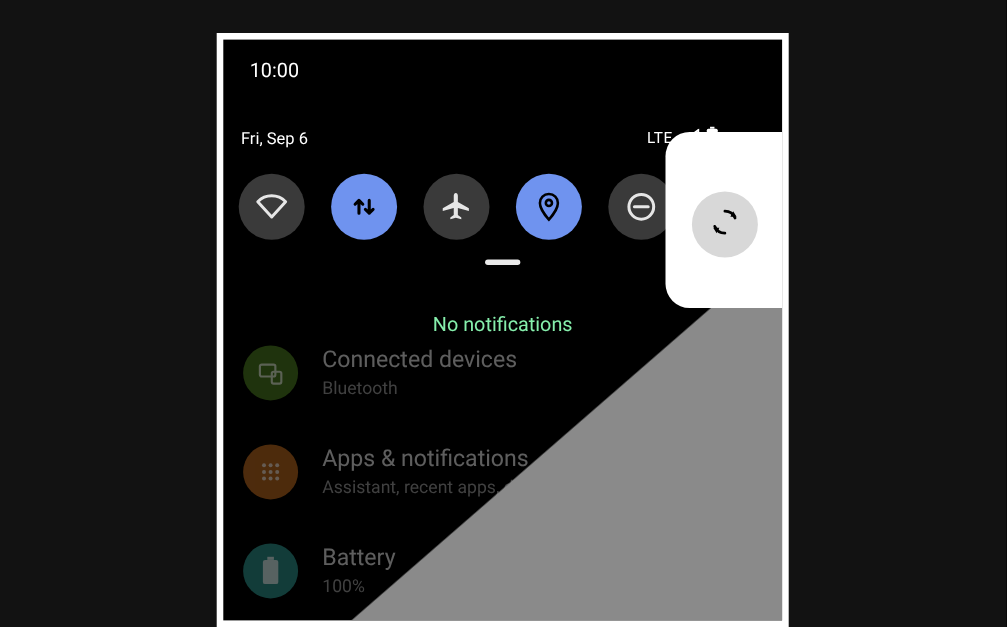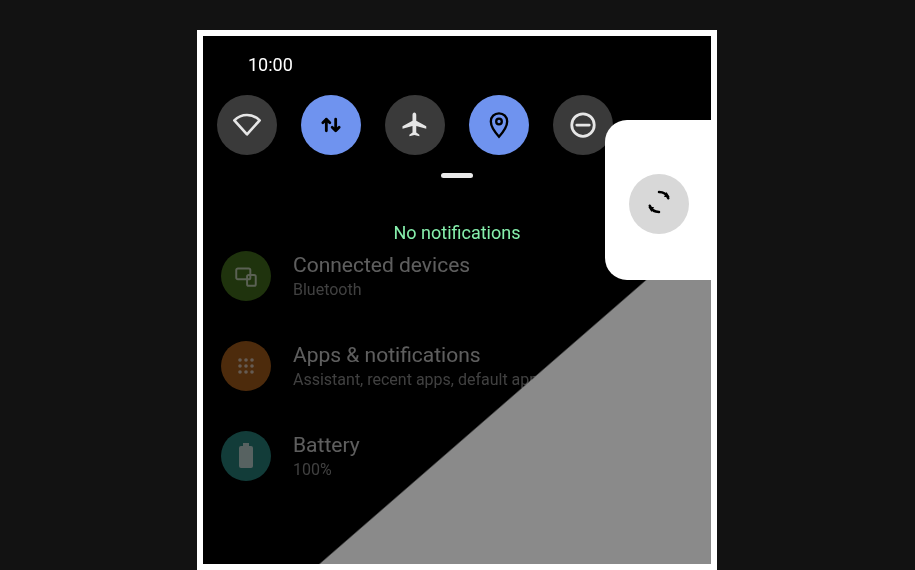--- a/index.html
+++ b/index.html
@@ -40,22 +40,21 @@
     );
     pointer-events: none;
     z-index: 2;
   }
   .status-bar {
     position: relative;
     z-index: 3;
     color: #fff;
     font-size: 18px;
     font-weight: 400;
-    padding: 18px 16px 6px 8px;
-    margin-left: 37px;
+    padding: 18px 16px 6px 24px;
   }
   .qs-header {
     position: relative;
     z-index: 3;
     display: flex;
     align-items: center;
     justify-content: space-between;
     color: #fff;
     padding: 34px 16px 8px 16px;
     font-size: 15px;
@@ -169,20 +168,39 @@
 </head>
 <body>
 
 <div class="phone-frame">
   <div class="phone-screen">
 
     <div class="status-bar">
       <span>10:00</span>
     </div>
 
+    <div class="qs-header">
+      <span>Fri, Sep 6</span>
+      <span class="qs-header-right">
+        <span class="lte">LTE</span>
+        <span>
+          <svg width="18" height="14" viewBox="0 0 18 14">
+            <path d="M1 13 L17 13 L17 1 Z" fill="none" stroke="#fff" stroke-width="1.6"></path>
+            <path d="M1 13 L8 13 L8 7.5 Z" fill="#fff"></path>
+          </svg>
+        </span>
+        <span>
+          <svg class="batt-svg" width="11" height="17" viewBox="0 0 11 17">
+            <rect x="3.5" y="0" width="4" height="2" fill="#fff"></rect>
+            <rect x="0.5" y="2" width="10" height="15" rx="1.5" fill="#fff"></rect>
+          </svg>
+        </span>
+        <span style="font-size:15px;">100%</span>
+      </span>
+    </div>
 
     <div class="rotate-card">
       <div class="rotate-circle">
         <span>
           <svg width="30" height="30" viewBox="0 0 24 24">
             <path d="M12 4 a8 8 0 0 1 7.4 5 M12 20 a8 8 0 0 1 -7.4 -5" fill="none" stroke="#000" stroke-width="2" stroke-linecap="round"></path>
             <path d="M18 4 l2.5 4 l-4.5 0 Z" fill="#000"></path>
             <path d="M6 20 l-2.5 -4 l4.5 0 Z" fill="#000"></path>
           </svg>
         </span>

